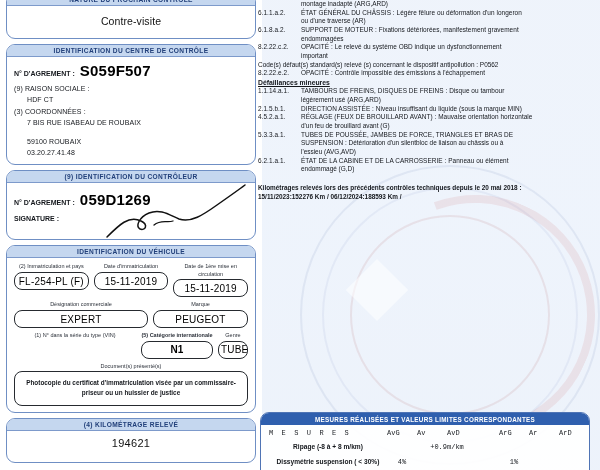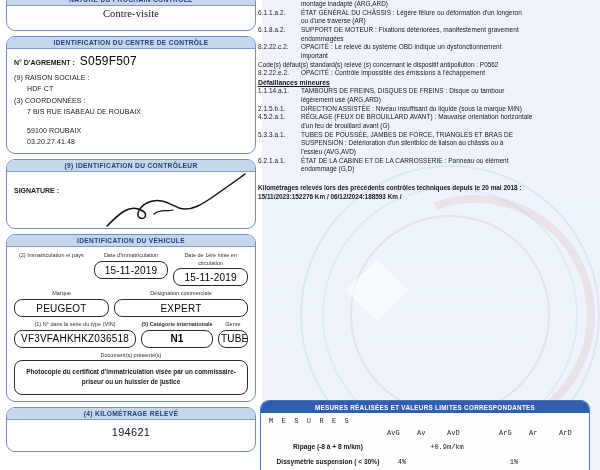--- a/index.html
+++ b/index.html
@@ -99,30 +99,29 @@
   .panel-body {
     padding: 5px 7px 6px 7px;
   }
 
   
   .nature-panel { margin-top: -7px; }
   .nature-val {
     text-align: center;
     font-size: 10.5px;
     color: #111;
-    padding: 2px 0 11px 0;
+    padding: 9px 0 11px 0;
     letter-spacing: .1px;
-    font-family: Liberation Serif, serif;
   }
 
   
   .kv-line { font-size: 7px; color: #15181d; line-height: 11.4px; letter-spacing:.1px; }
   .agr-row { display: flex; align-items: baseline; gap: 5px; }
   .agr-label { font-size: 7px; font-weight: bold; color:#15181d; }
-  .agr-value { font-size: 12px; font-weight: normal; color:#000; letter-spacing:.2px; }
+  .agr-value { font-size: 15px; font-weight: bold; color:#000; letter-spacing:.2px; }
   .indent { padding-left: 13px; }
   .sp-top { margin-top: 4px; }
 
   
   .ctrl-body { padding: 8px 7px 10px 7px; position: relative; min-height: 56px; }
   .ctrl-sign-label { font-size: 7px; font-weight: bold; color:#15181d; margin-top: 7px; }
   .signature {
     position: absolute;
     right: 6px; top: -2px;
     width: 150px; height: 60px;
@@ -233,21 +232,21 @@
   }
   .meas-body { padding: 4px 8px 4px 8px; }
   .meas-hdr-row {
     display: flex;
     font-family: "Liberation Mono", monospace;
     font-size: 7px;
     color: #1a1d22;
     padding-bottom: 6px;
   }
   .mh-name { flex: 0 0 118px; letter-spacing: 2.1px; }
-  .mh-col  { flex: 0 0 30px; text-align: left; margin-top: 12px; }
+  .mh-col  { flex: 0 0 30px; text-align: left; }
   .mh-gap  { flex: 0 0 22px; }
   .meas-row {
     display: flex;
     align-items: baseline;
     font-size: 6.6px;
     color: #13161b;
     padding-bottom: 7px;
     text-align: center;
   }
   .mr-name { flex: 0 0 118px; font-weight: bold; }
@@ -299,57 +298,61 @@
     </div>
 
     <div class="panel">
       <div class="panel-head">(9) IDENTIFICATION DU CONTRÔLEUR</div>
       <div class="panel-body ctrl-body">
         <svg class="signature" viewBox="0 0 150 60">
           <path d="M8,56 C20,44 30,34 42,40 C50,44 46,50 41,48 C36,46 40,36 50,32
                    C62,27 72,35 80,38 C92,42 104,34 118,24 C128,17 138,10 146,4" fill="none" stroke="#111" stroke-width="1.5" stroke-linecap="round"></path>
           <path d="M55,44 C62,38 68,42 74,40" fill="none" stroke="#111" stroke-width="1.3" stroke-linecap="round"></path>
         </svg>
+        <div class="agr-row">
+          <span class="agr-label">N° D'AGREMENT :</span>
+          <span class="agr-value">059D1269</span>
+        </div>
         <div class="ctrl-sign-label">SIGNATURE :</div>
       </div>
     </div>
 
     <div class="panel">
       <div class="panel-head">IDENTIFICATION DU VÉHICULE</div>
       <div class="panel-body">
 
         <div class="v-row">
           <div class="v-cell">
             <div class="v-sub">(2) Immatriculation et pays</div>
+            <div class="v-box">FL-254-PL (F)</div>
           </div>
           <div class="v-cell">
             <div class="v-sub">Date d'immatriculation</div>
             <div class="v-box">15-11-2019</div>
           </div>
           <div class="v-cell">
             <div class="v-sub">Date de 1ère mise en circulation</div>
             <div class="v-box">15-11-2019</div>
           </div>
         </div>
 
         <div class="v-row">
+          <div class="v-cell">
+            <div class="v-sub">Désignation commerciale</div>
+            <div class="v-box">EXPERT</div>
+          </div>
           <div class="v-cell" style="flex:0 0 95px;">
             <div class="v-sub">Marque</div>
             <div class="v-box">PEUGEOT</div>
           </div>
-          <div class="v-cell">
-            <div class="v-sub">Désignation commerciale</div>
-            <div class="v-box">EXPERT</div>
-          </div>
         </div>
 
         <div class="v-row">
           <div class="v-cell" style="flex:0 0 122px;">
             <div class="v-sub">(1) N° dans la série du type (VIN)</div>
-            <div class="v-box">VF3VFAHKHKZ036518</div>
           </div>
           <div class="v-cell" style="flex:0 0 72px;font-weight:bold;">
             <div class="v-sub">(5) Catégorie internationale</div>
             <div class="v-box">N1</div>
           </div>
           <div class="v-cell">
             <div class="v-sub">Genre</div>
             <div class="v-box">TUBES</div>
           </div>
         </div>

